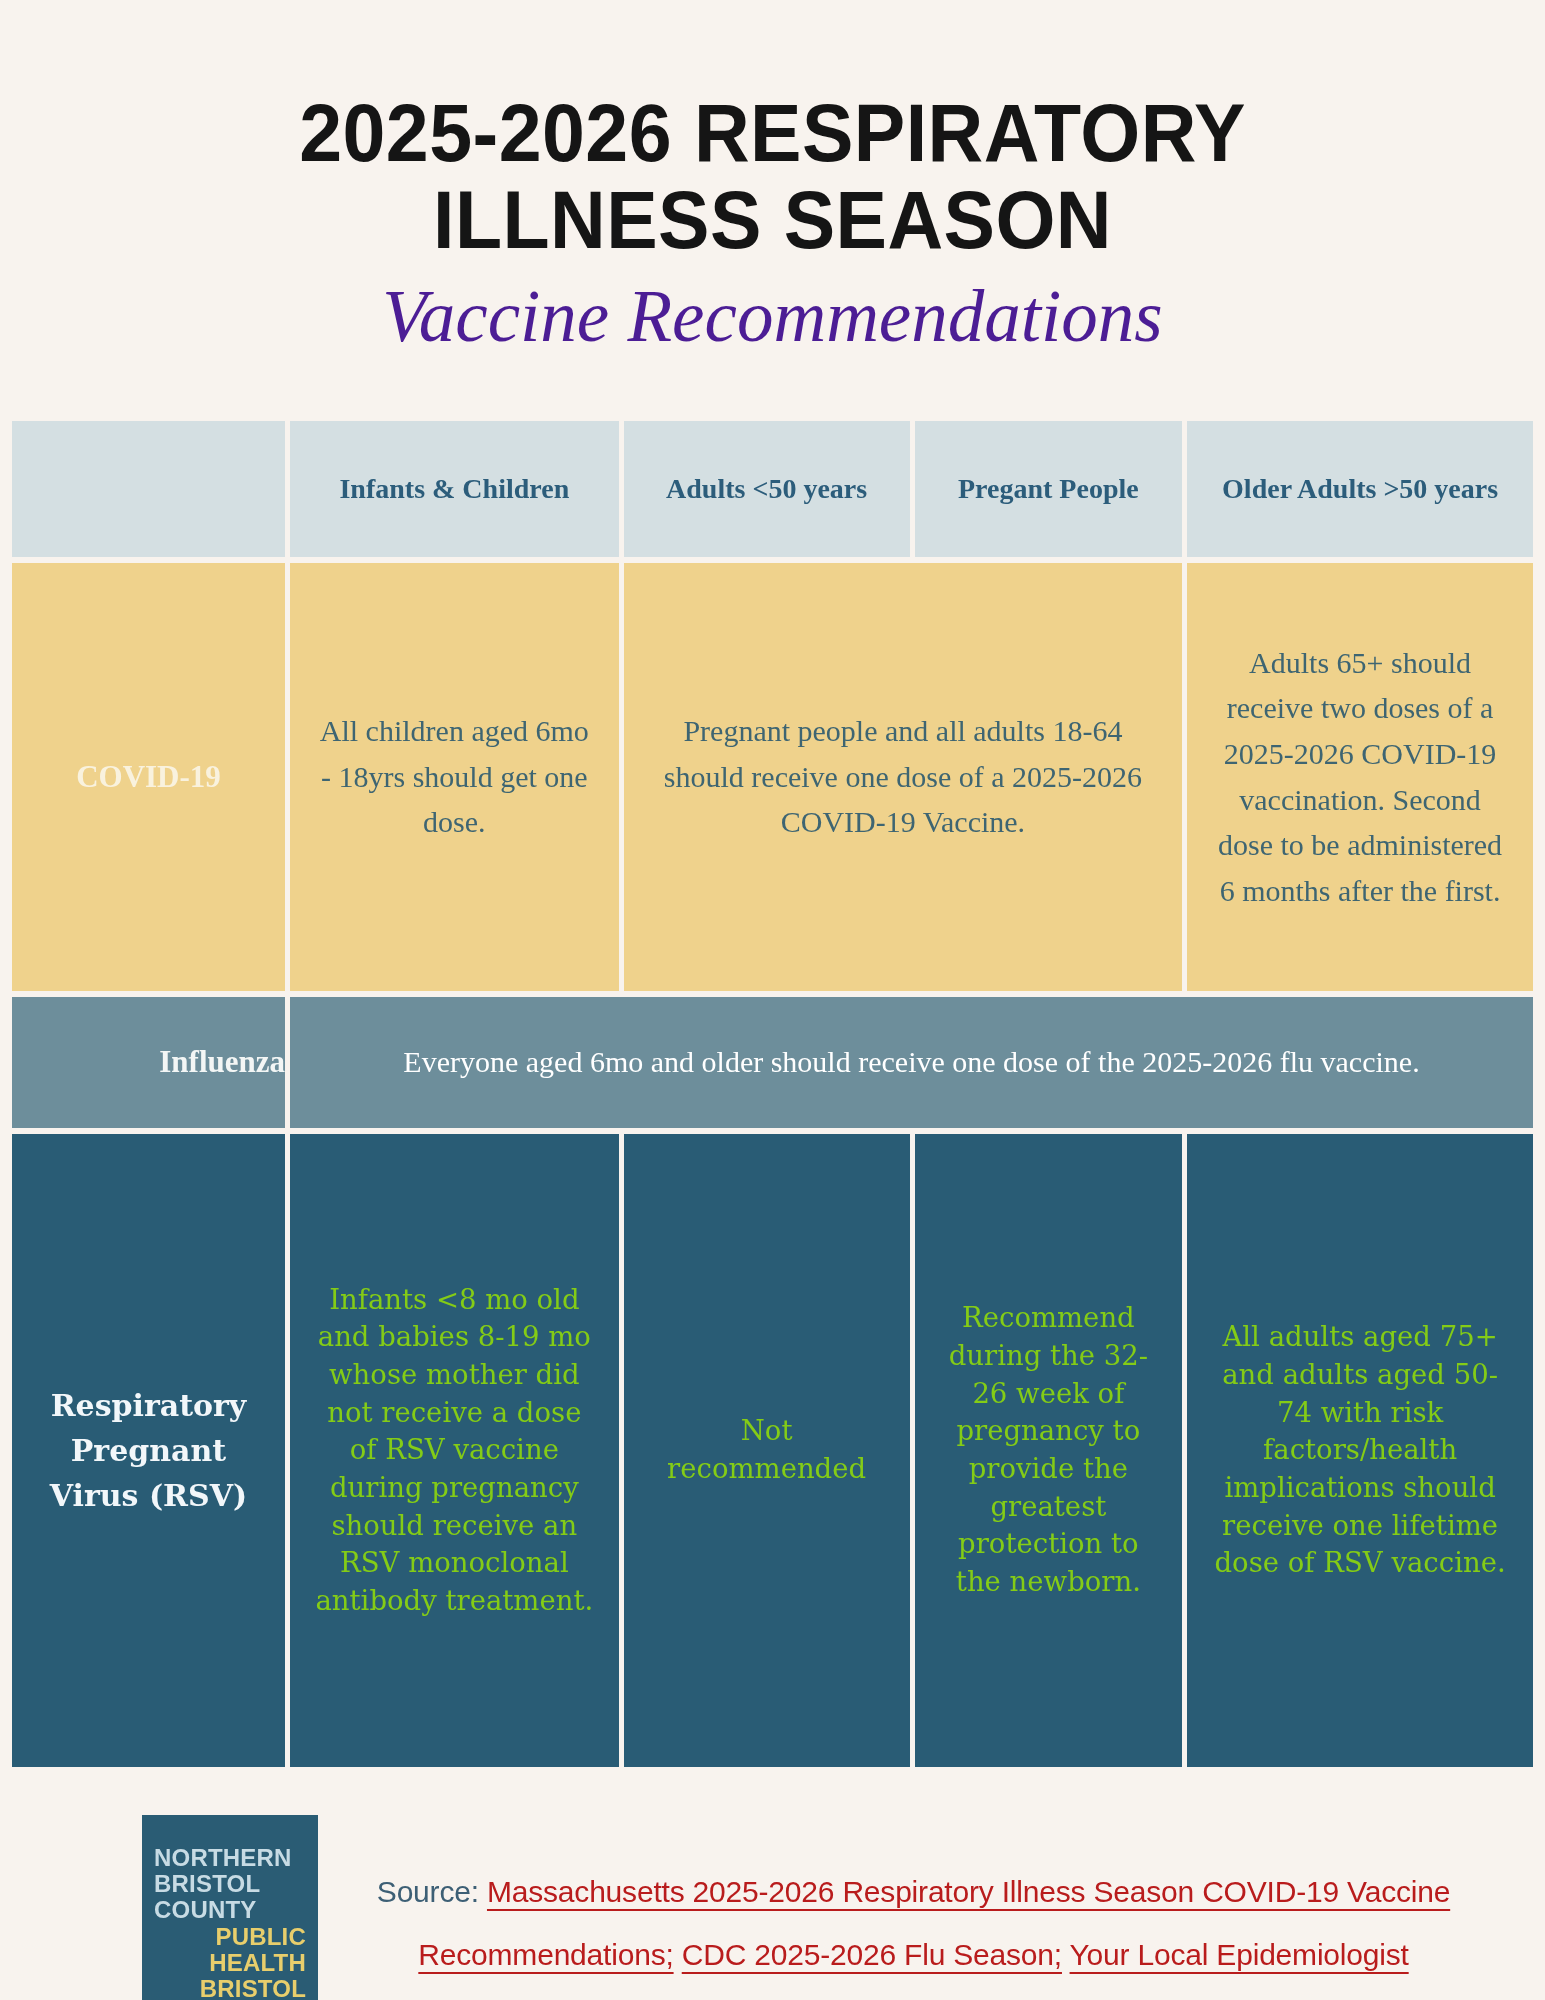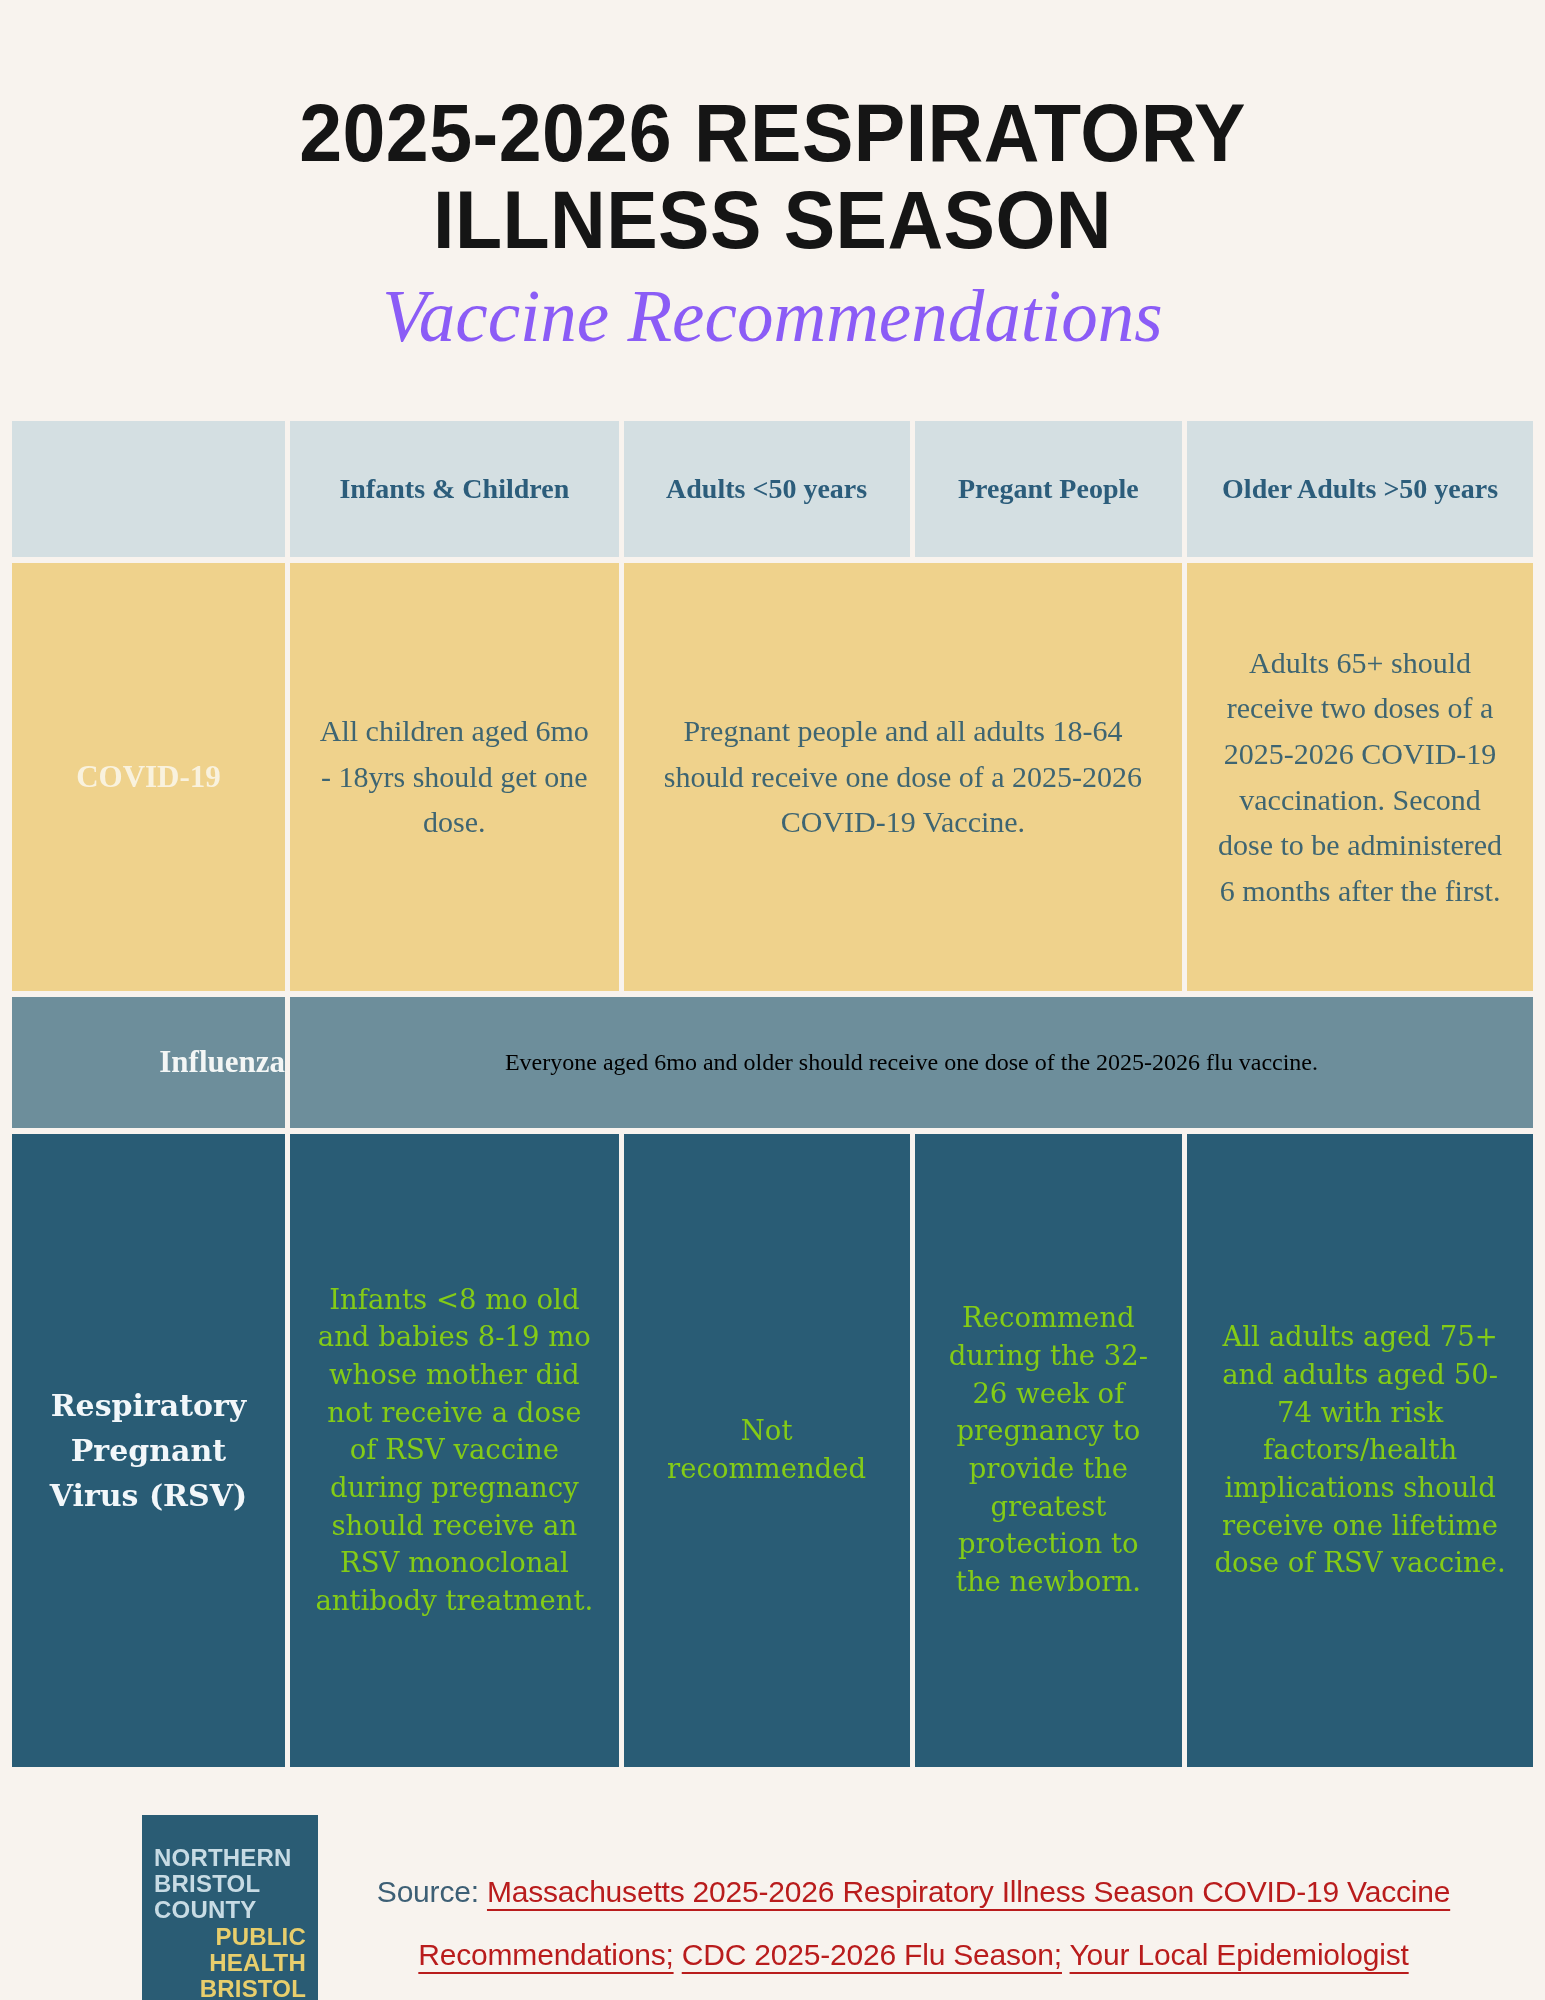--- a/index.html
+++ b/index.html
@@ -22,21 +22,21 @@
     letter-spacing: 0.5px;
     color: #151515;
     transform: scaleX(0.94);
   }
   .subtitle {
     margin-top: 14px;
     font-family: "Liberation Serif", serif;
     font-style: italic;
     font-size: 73px;
     line-height: 1.08;
-    color: #8b5cf6;
+    color: #4c1d95;
   }
 
   
   .vax-table {
     width: 1521px;
     margin: 64px auto 0 auto;
     display: grid;
     grid-template-columns: 255fr 307fr 267fr 250fr 323fr;
     grid-template-rows: 136px 428px 131px 633px;
     gap: 6px 5px;
@@ -78,23 +78,23 @@
     padding: 0 24px;
   }
   .covid-merged .btxt { padding: 0 36px; }
 
   
   .flu { background: #6d8e9b; }
   .flu-label { grid-column: 1; grid-row: 3; align-items: flex-end; }
   .flu-label .ltxt { font-weight: bold; font-size: 31px; color: #f3f6f5; }
   .flu-merged { grid-column: 2 / span 4; grid-row: 3; }
   .flu-merged .btxt {
-    font-size: 24px;
+    font-size: 30px;
     line-height: 1.52;
-    color: #000000;
+    color: #ffffff;
     padding: 0 52px;
   }
 
   
   .rsv { background: #295c75; font-family: "DejaVu Serif", serif; }
   .rsv-label { grid-column: 1; grid-row: 4; }
   .rsv-label .ltxt {
     font-weight: bold;
     font-size: 30px;
     line-height: 1.5;

